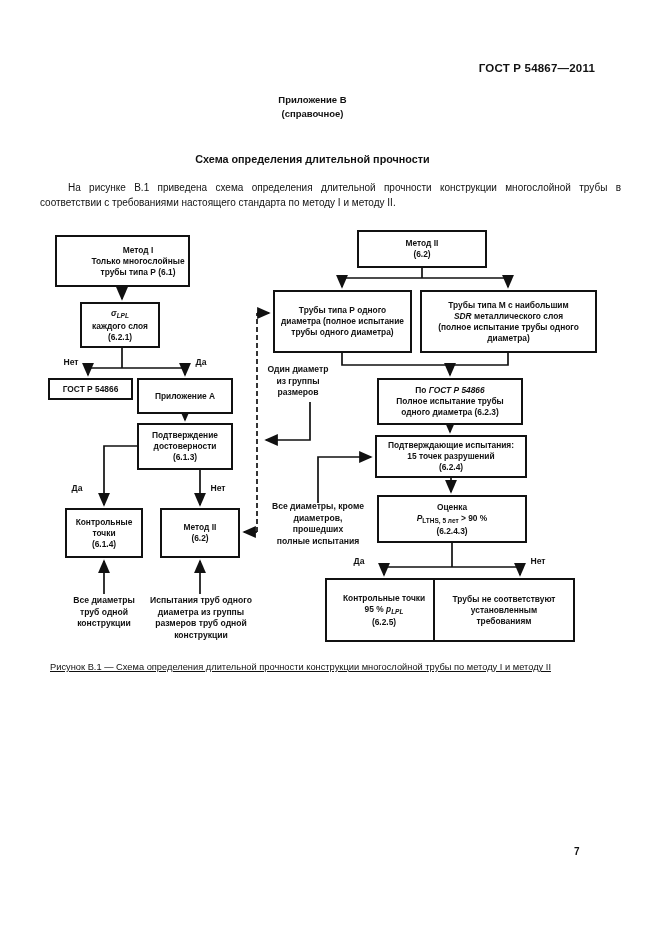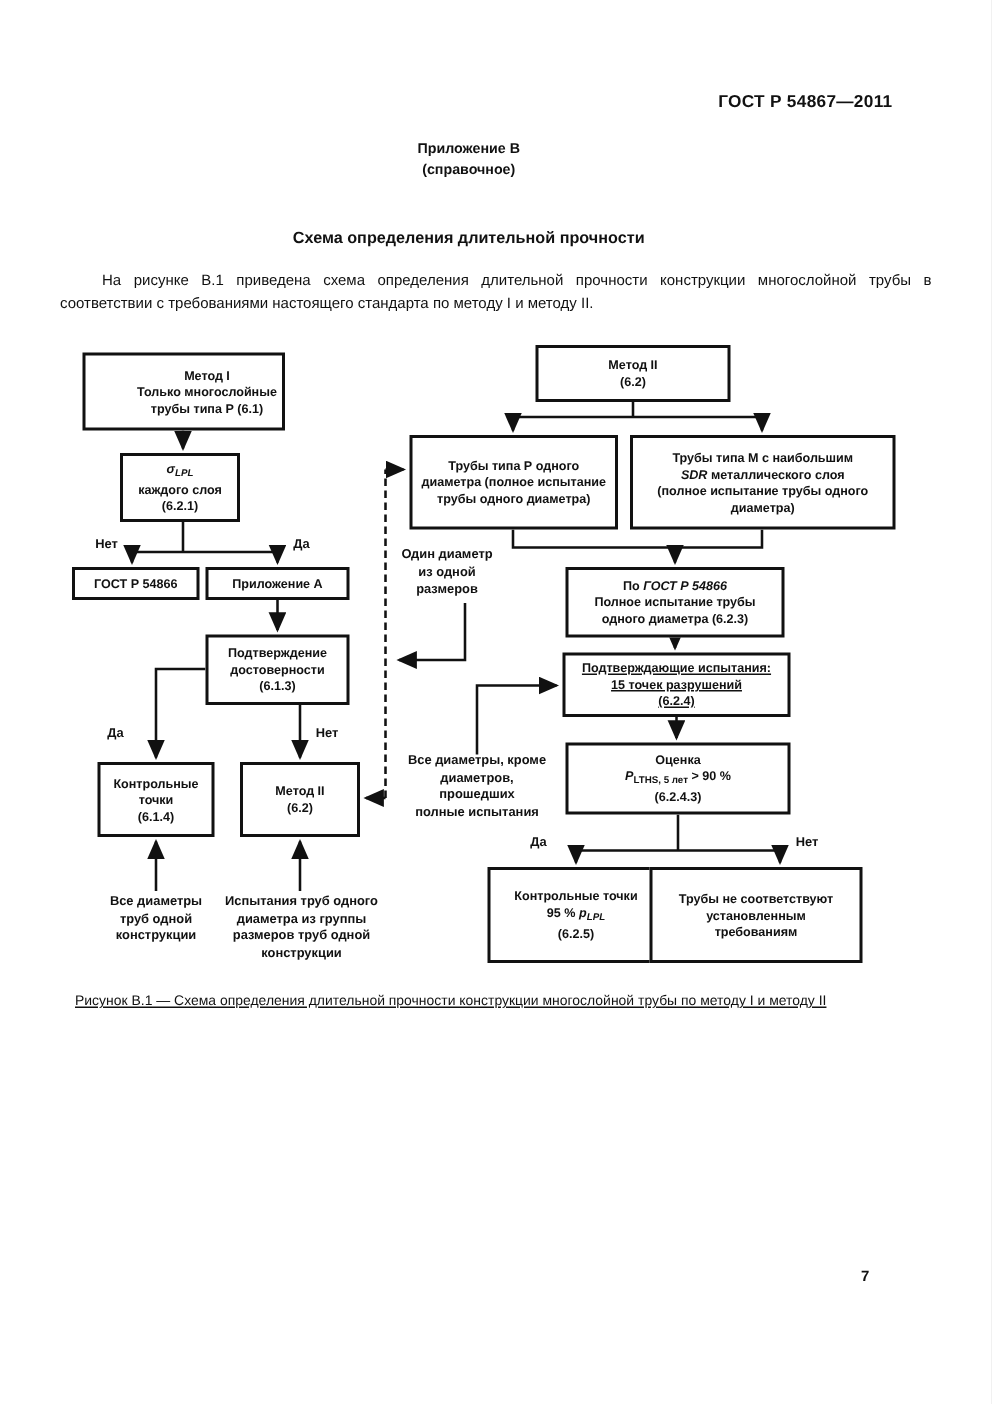--- a/index.html
+++ b/index.html
@@ -85,21 +85,21 @@
         <div class="fline"><span>трубы типа Р (6.1)</span></div>
       </div>
       <div class="fbox" style="left: 80px; top: 302px; width: 80px; height: 46px;">
         <div class="fline"><i>σ</i><i class="sub">LPL</i></div>
         <div class="fline"><span>каждого слоя</span></div>
         <div class="fline"><span>(6.2.1)</span></div>
       </div>
       <div class="fbox" style="left: 48px; top: 378px; width: 85px; height: 22px;">
         <div class="fline"><span>ГОСТ Р 54866</span></div>
       </div>
-      <div class="fbox" style="left: 137px; top: 378px; width: 96px; height: 22px;">
+      <div class="fbox" style="left: 137px; top: 378px; width: 96px; height: 36px;">
         <div class="fline"><span>Приложение А</span></div>
       </div>
       <div class="fbox" style="left: 137px; top: 423px; width: 96px; height: 47px;">
         <div class="fline"><span>Подтверждение</span></div>
         <div class="fline"><span>достоверности</span></div>
         <div class="fline"><span>(6.1.3)</span></div>
       </div>
       <div class="fbox" style="left: 65px; top: 508px; width: 78px; height: 50px;">
         <div class="fline"><span>Контрольные</span></div>
         <div class="fline"><span>точки</span></div>
@@ -122,21 +122,21 @@
         <div class="fline"><span>Трубы типа М с наибольшим</span></div>
         <div class="fline"><i>SDR</i><span> металлического слоя</span></div>
         <div class="fline"><span>(полное испытание трубы одного</span></div>
         <div class="fline"><span>диаметра)</span></div>
       </div>
       <div class="fbox" style="left: 377px; top: 378px; width: 146px; height: 47px;">
         <div class="fline"><span>По </span><i>ГОСТ Р 54866</i></div>
         <div class="fline"><span>Полное испытание трубы</span></div>
         <div class="fline"><span>одного диаметра (6.2.3)</span></div>
       </div>
-      <div class="fbox" style="left: 375px; top: 435px; width: 152px; height: 43px; text-decoration: underline;">
+      <div class="fbox" style="left: 375px; top: 435px; width: 152px; height: 43px;">
         <div class="fline"><span>Подтверждающие испытания:</span></div>
         <div class="fline"><span>15 точек разрушений</span></div>
         <div class="fline"><span>(6.2.4)</span></div>
       </div>
       <div class="fbox" style="left: 377px; top: 495px; width: 150px; height: 48px;">
         <div class="fline"><span>Оценка</span></div>
         <div class="fline"><i>P</i><span class="sub">LTHS, 5 лет</span><span> &gt; 90 %</span></div>
         <div class="fline"><span>(6.2.4.3)</span></div>
       </div>
       <div class="fbox" style="left: 325px; top: 578px; width: 118px; height: 64px;">
@@ -167,21 +167,21 @@
         <div class="fline">конструкции</div>
       </div>
       <div class="flabel" style="left: 148px; top: 595px; width: 106px;">
         <div class="fline">Испытания труб одного</div>
         <div class="fline">диаметра из группы</div>
         <div class="fline">размеров труб одной</div>
         <div class="fline">конструкции</div>
       </div>
       <div class="flabel" style="left: 260px; top: 364px; width: 76px;">
         <div class="fline">Один диаметр</div>
-        <div class="fline">из одной</div>
+        <div class="fline">из группы</div>
         <div class="fline">размеров</div>
       </div>
       <div class="flabel" style="left: 264px; top: 501px; width: 108px;">
         <div class="fline">Все диаметры, кроме</div>
         <div class="fline">диаметров,</div>
         <div class="fline">прошедших</div>
         <div class="fline">полные испытания</div>
       </div>
       <div class="flabel" style="left: 346px; top: 556px; width: 26px;">
         <div class="fline">Да</div>

